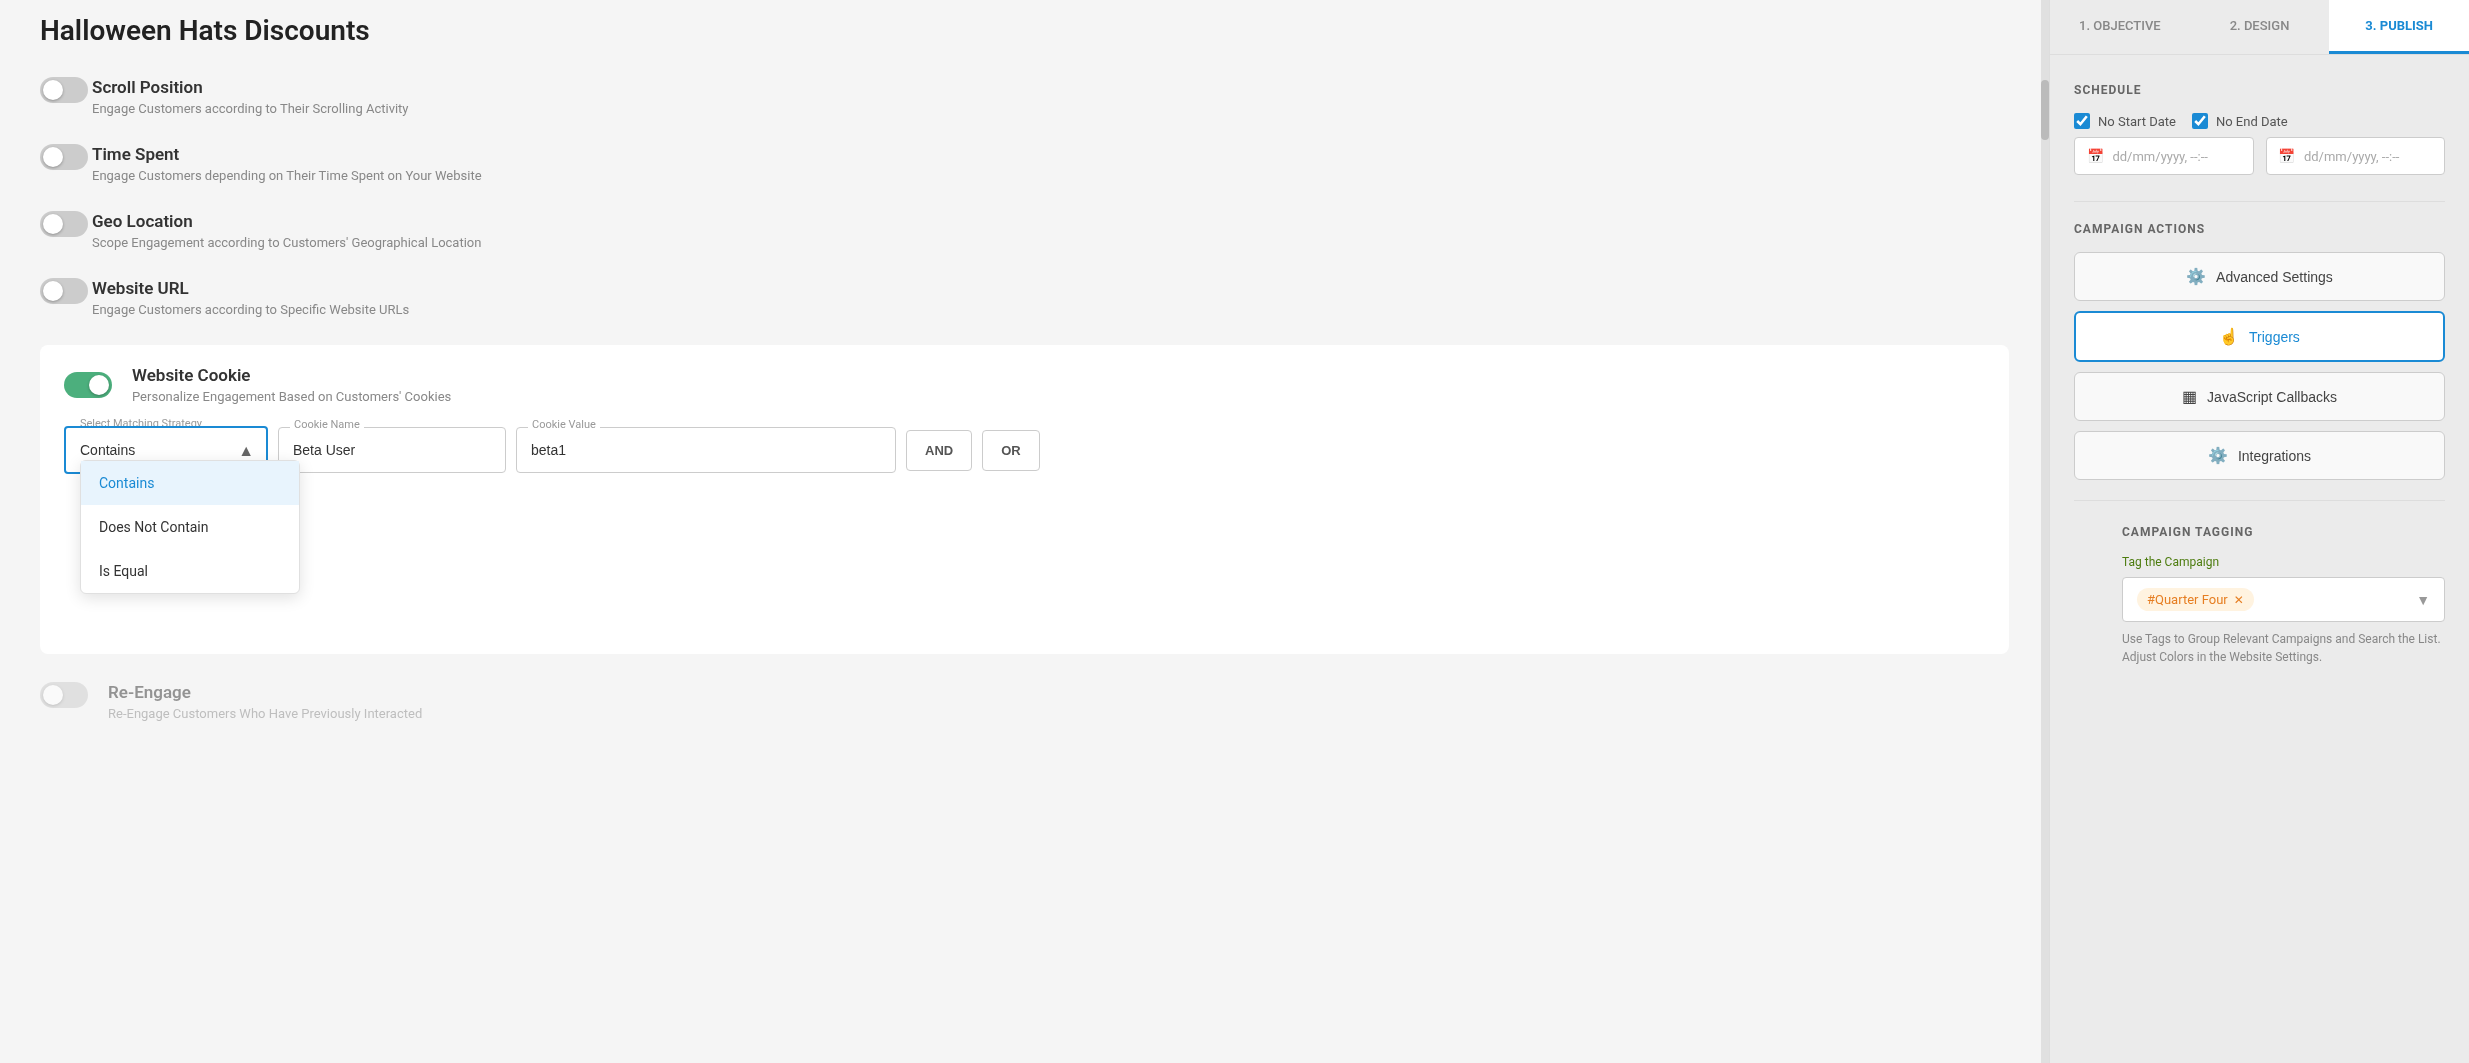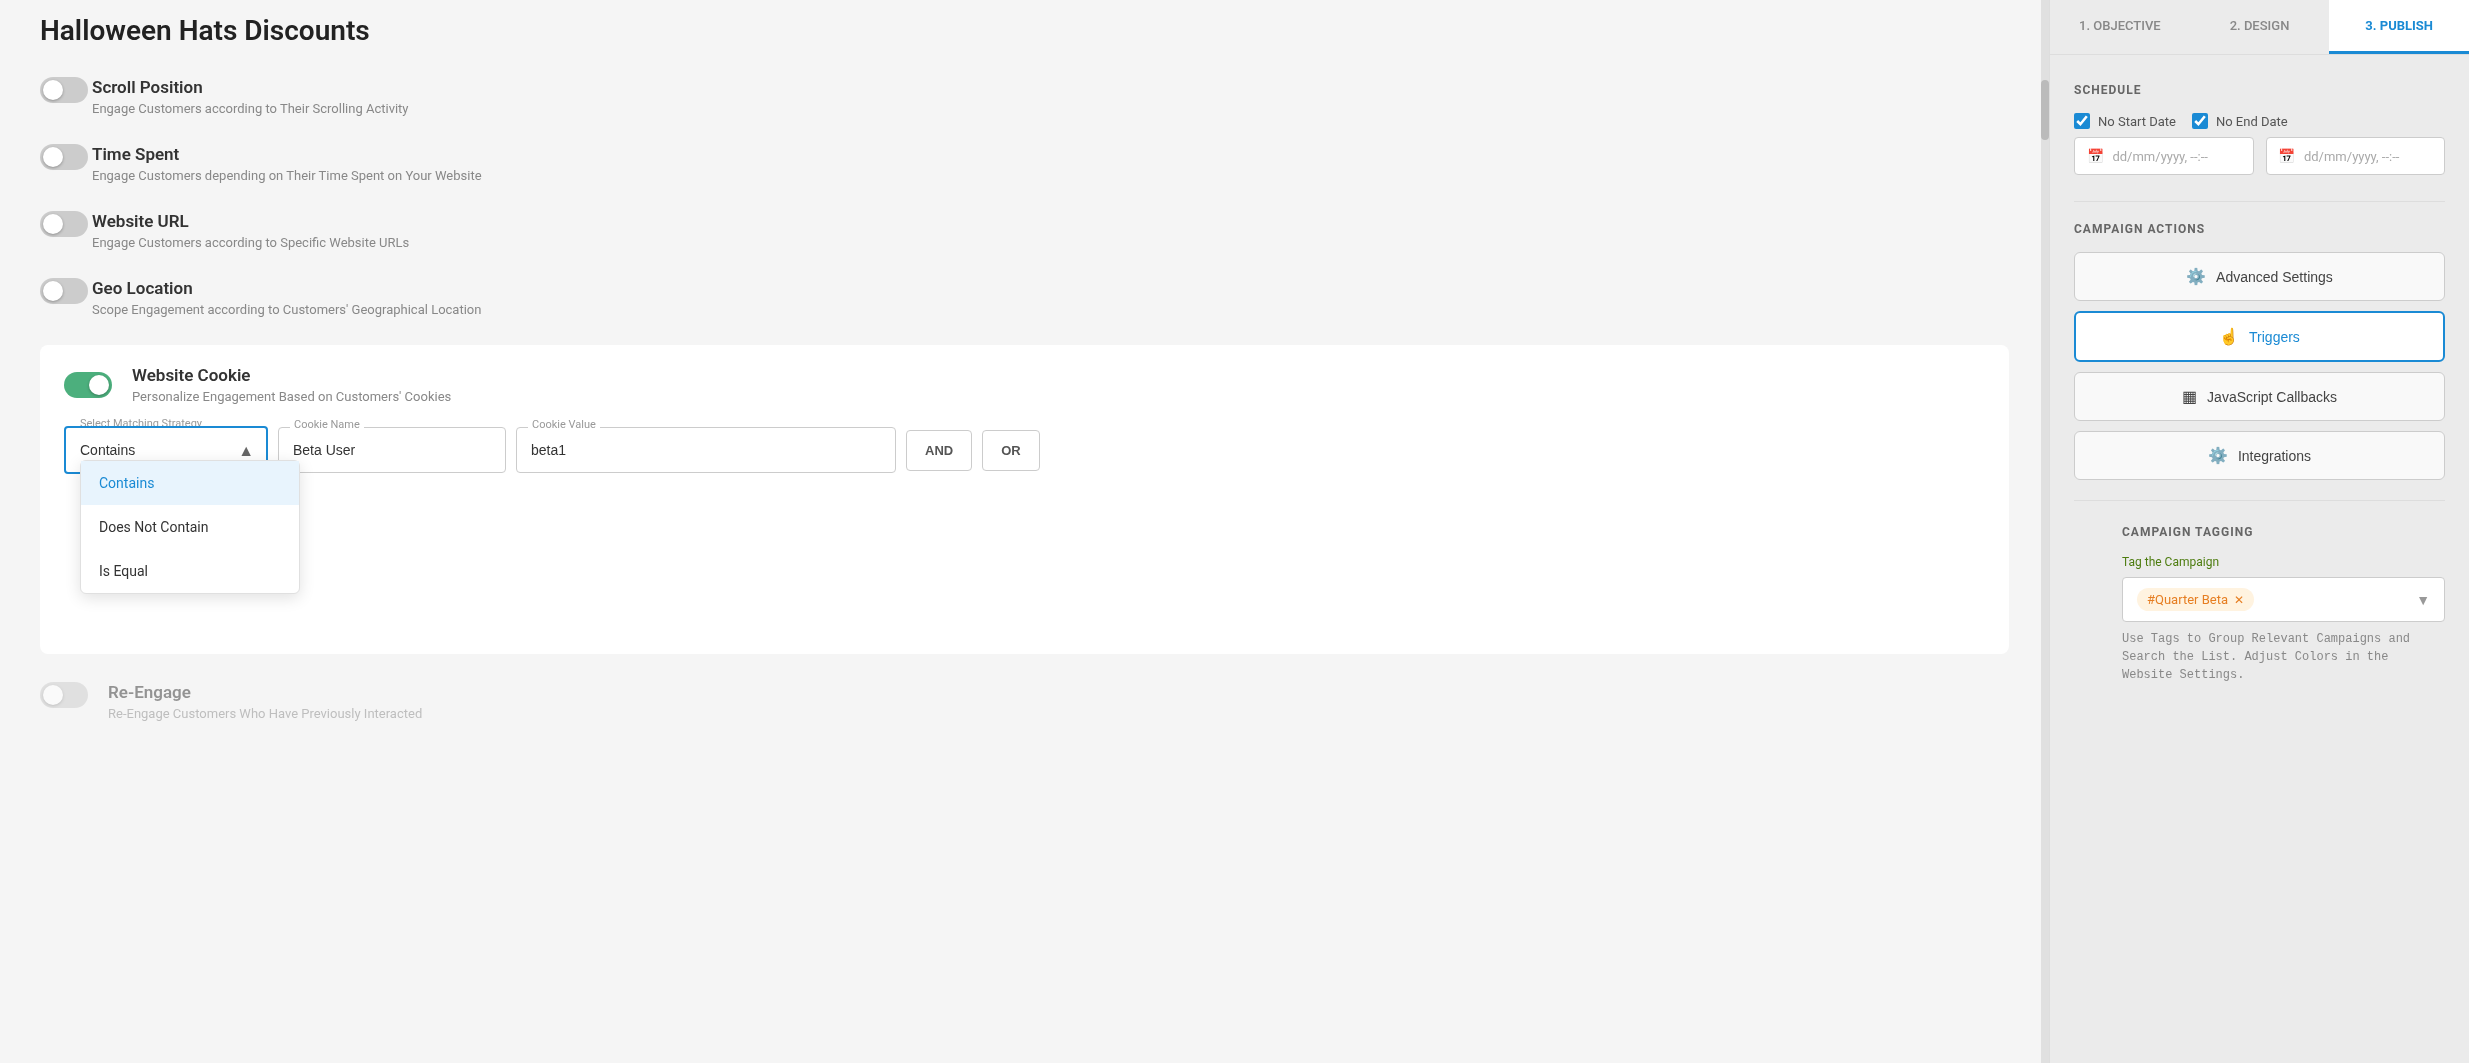--- a/index.html
+++ b/index.html
@@ -380,21 +380,20 @@
       margin-left: auto;
       color: #999;
       font-size: 14px;
     }
 
     .tag-help-text {
       font-size: 12px;
       color: #888;
       margin-top: 8px;
       line-height: 1.5;
-      font-family: Liberation Mono, monospace;
     }
 
     .divider {
       height: 1px;
       background: #ddd;
       margin: 20px 0;
     }
   </style>
 </head>
 <body>
@@ -414,30 +413,30 @@
     <button class="toggle"></button>
     <div class="setting-info">
       <div class="setting-title">Time Spent</div>
       <div class="setting-desc">Engage Customers depending on Their Time Spent on Your Website</div>
     </div>
   </div>
 
   <div class="setting-row">
     <button class="toggle"></button>
     <div class="setting-info">
-      <div class="setting-title">Website URL</div>
-      <div class="setting-desc">Engage Customers according to Specific Website URLs</div>
+      <div class="setting-title">Geo Location</div>
+      <div class="setting-desc">Scope Engagement according to Customers' Geographical Location</div>
     </div>
   </div>
 
   <div class="setting-row">
     <button class="toggle"></button>
     <div class="setting-info">
-      <div class="setting-title">Geo Location</div>
-      <div class="setting-desc">Scope Engagement according to Customers' Geographical Location</div>
+      <div class="setting-title">Website URL</div>
+      <div class="setting-desc">Engage Customers according to Specific Website URLs</div>
     </div>
   </div>
 
   <div class="setting-row cookie-row">
     <div class="setting-header">
       <button class="toggle on"></button>
       <div class="setting-info">
         <div class="setting-title">Website Cookie</div>
         <div class="setting-desc">Personalize Engagement Based on Customers' Cookies</div>
       </div>
@@ -549,21 +548,21 @@
       <span>Integrations</span>
     </button>
 
     <div class="divider"></div>
 
     <div class="campaign-tagging">
       <div class="section-title">CAMPAIGN TAGGING</div>
       <div class="tag-label-small">Tag the Campaign</div>
       <div class="tag-select-wrap">
         <div class="tag-chip">
-          <span>#Quarter Beta</span>
+          <span>#Quarter Four</span>
           <span class="tag-chip-x">✕</span>
         </div>
         <span class="tag-dropdown-arrow">▼</span>
       </div>
       <div class="tag-help-text">Use Tags to Group Relevant Campaigns and Search the List. Adjust Colors in the Website Settings.</div>
     </div>
   </div>
 </div>
 
 </body></html>

